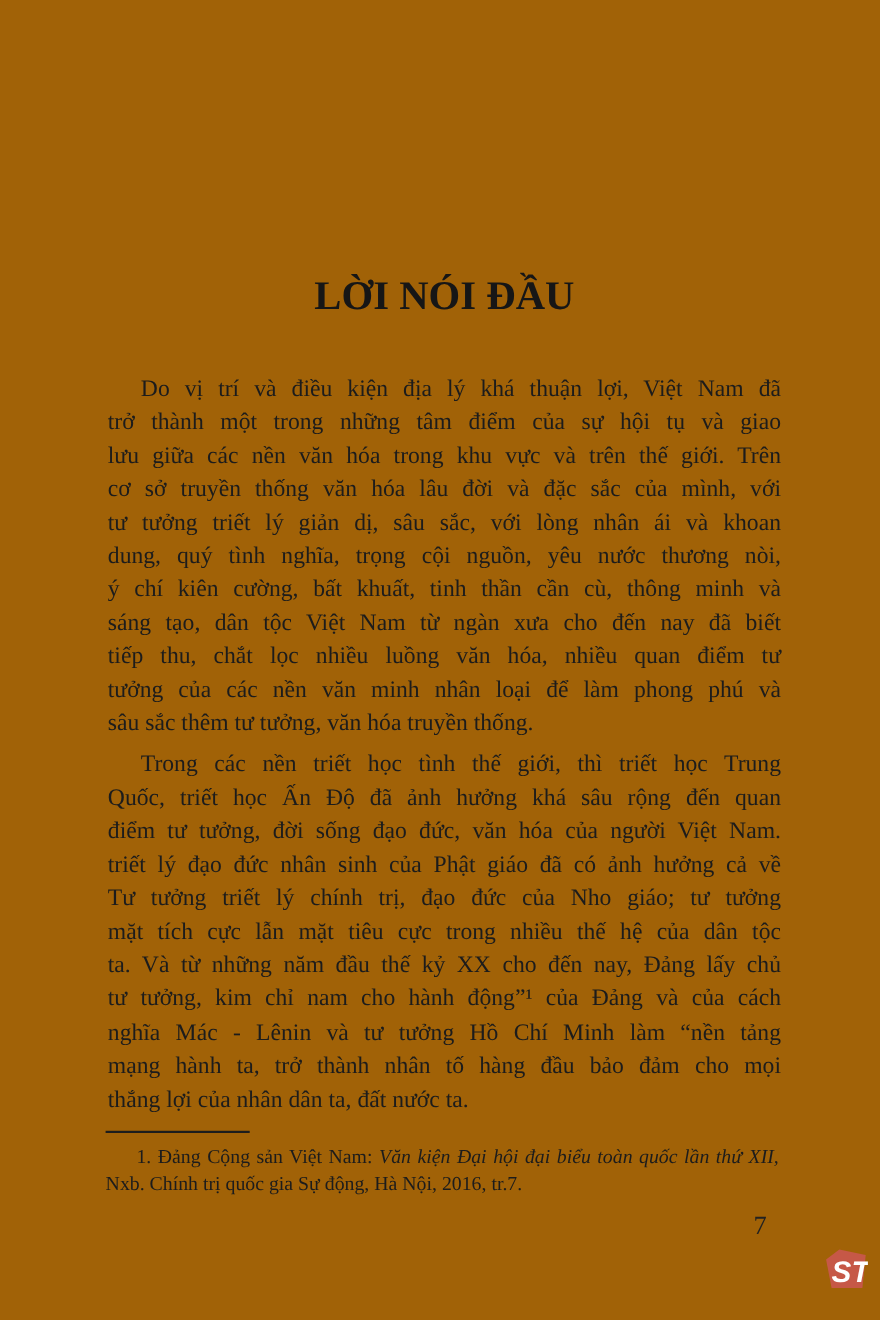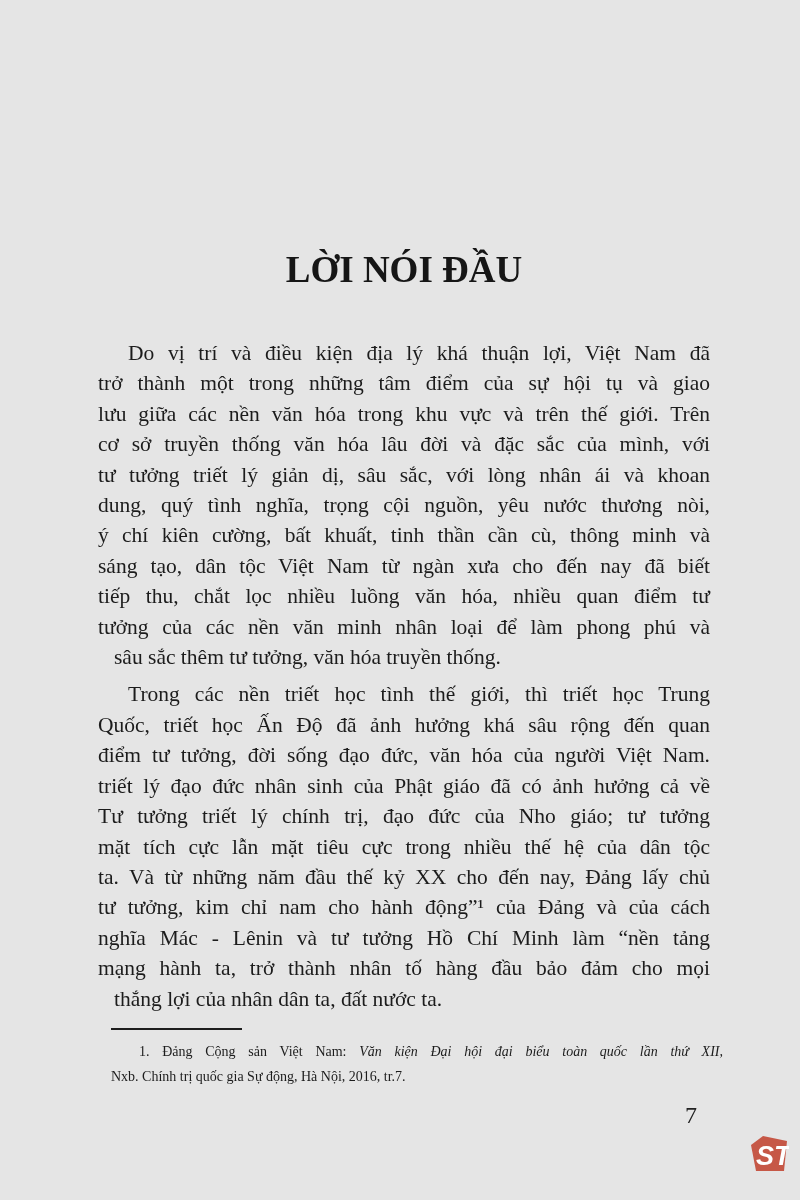--- a/index.html
+++ b/index.html
@@ -4,21 +4,21 @@
 <style>
   html, body {
     margin: 0;
     padding: 0;
     background: #ffffff;
   }
   .page {
     position: relative;
     width: 800px;
     height: 1200px;
-    background: #e5e5e5;
+    background: #a16207;
     font-family: "Liberation Serif", serif;
     color: #1c1c1c;
     overflow: hidden;
   }
   .title {
     position: absolute;
     top: 250px;
     left: 98px;
     width: 612px;
     margin: 0;
@@ -36,27 +36,27 @@
     font-size: 21.5px;
     line-height: 30.4px;
   }
   .para { margin: 0; }
   .para + .para { margin-top: 7px; }
   .line {
     text-align: justify;
     text-align-last: justify;
   }
   .line.first { padding-left: 30px; font-family: Liberation Serif, serif; }
-  .line.last  { text-align-last: left; margin-left: 16px; }
+  .line.last  { text-align-last: left; }
   .footnote {
     position: absolute;
     top: 1028px;
-    left: 111px;
+    left: 96px;
     width: 612px;
-    font-size: 14px;
+    font-size: 18px;
     line-height: 25px;
   }
   .fn-rule {
     width: 131px;
     height: 0;
     border-top: 2px solid #1d1d1d;
     margin-bottom: 9px;
   }
   .fn-line-first {
     padding-left: 28px;

